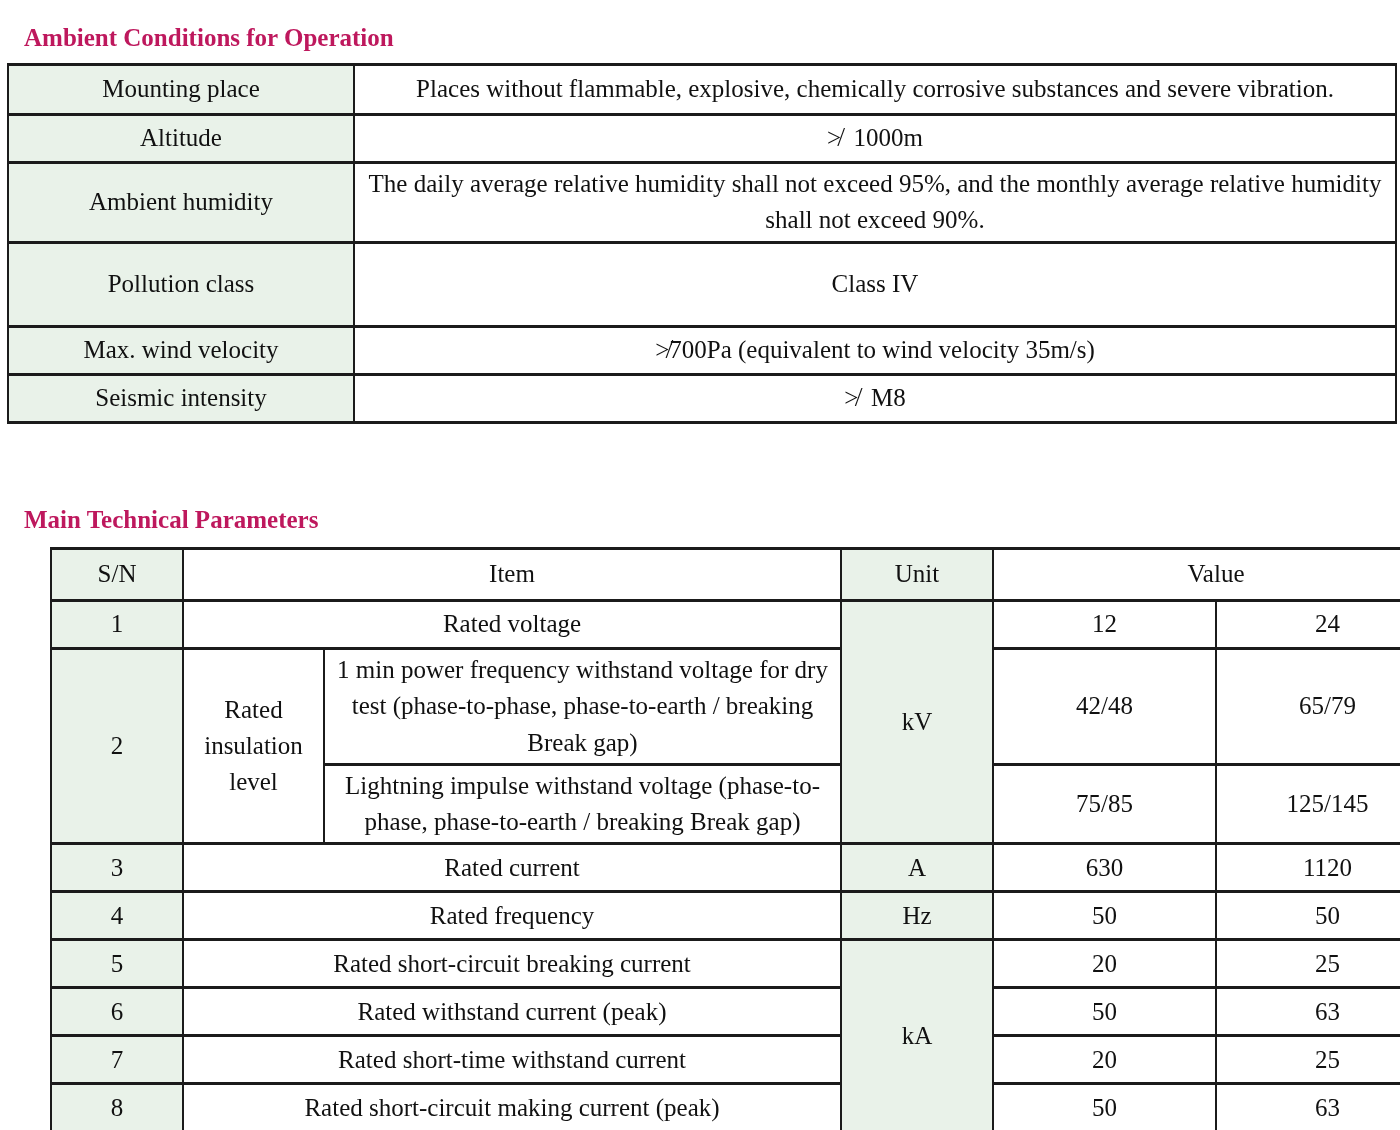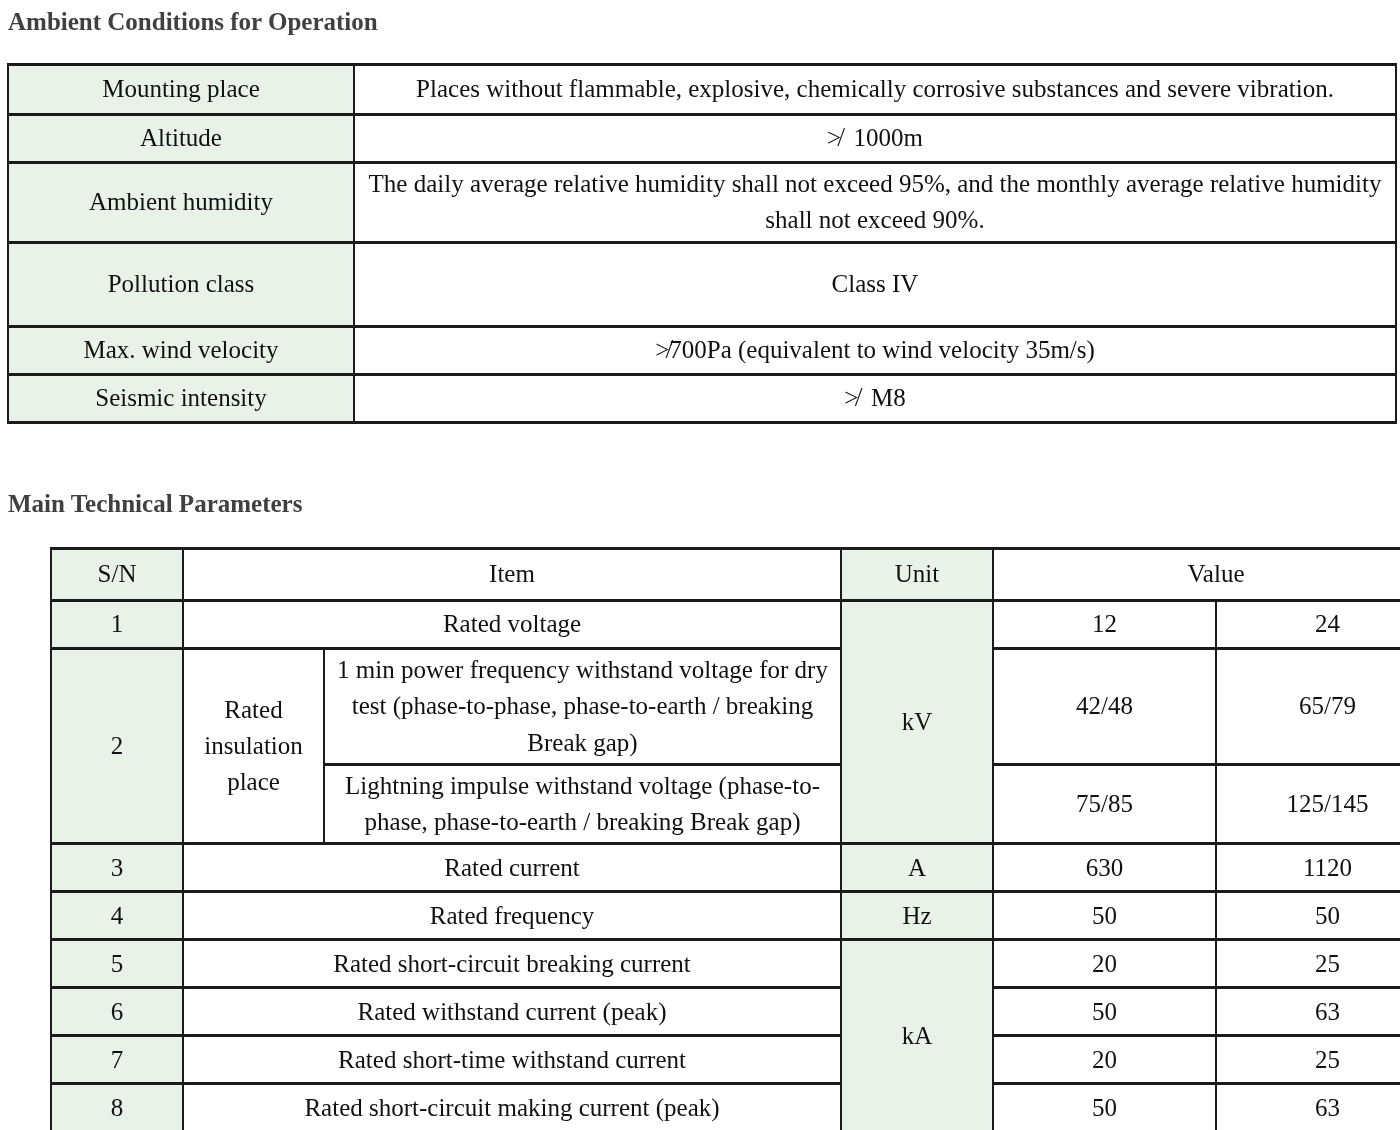--- a/index.html
+++ b/index.html
@@ -12,24 +12,24 @@
     width: 1400px;
     height: 1130px;
     background: #ffffff;
     font-family: "Liberation Serif", "DejaVu Serif", serif;
     color: #111111;
     overflow: hidden;
   }
   .section-title {
     position: absolute;
     left: 8px;
-    margin: 0;
+    margin: 16px;
     font-size: 25px;
     font-weight: bold;
-    color: #404040;
+    color: #be185d;
     font-family: "Liberation Serif", "DejaVu Serif", serif;
     letter-spacing: 0px;
   }
   #title-ambient { top: 8px; }
   #title-params  { top: 490px; }
 
   .tbl-wrap { position: absolute; left: 7px; }
   #ambient-wrap { top: 63px; }
   #params-wrap  { top: 547px; padding-left: 43px; }
 
@@ -133,21 +133,21 @@
       </tr>
       <tr class="h-r1">
         <td class="g">1</td>
         <td colspan="2">Rated voltage</td>
         <td class="g" rowspan="3">kV</td>
         <td>12</td>
         <td>24</td>
       </tr>
       <tr class="h-r2a">
         <td class="g" rowspan="2">2</td>
-        <td rowspan="2">Rated insulation place</td>
+        <td rowspan="2">Rated insulation level</td>
         <td class="desc">1 min power frequency withstand voltage for dry test (phase-to-phase, phase-to-earth / breaking Break gap)</td>
         <td>42/48</td>
         <td>65/79</td>
       </tr>
       <tr class="h-r2b">
         <td class="desc">Lightning impulse withstand voltage (phase-to-phase, phase-to-earth / breaking Break gap)</td>
         <td>75/85</td>
         <td>125/145</td>
       </tr>
       <tr class="h-std">

